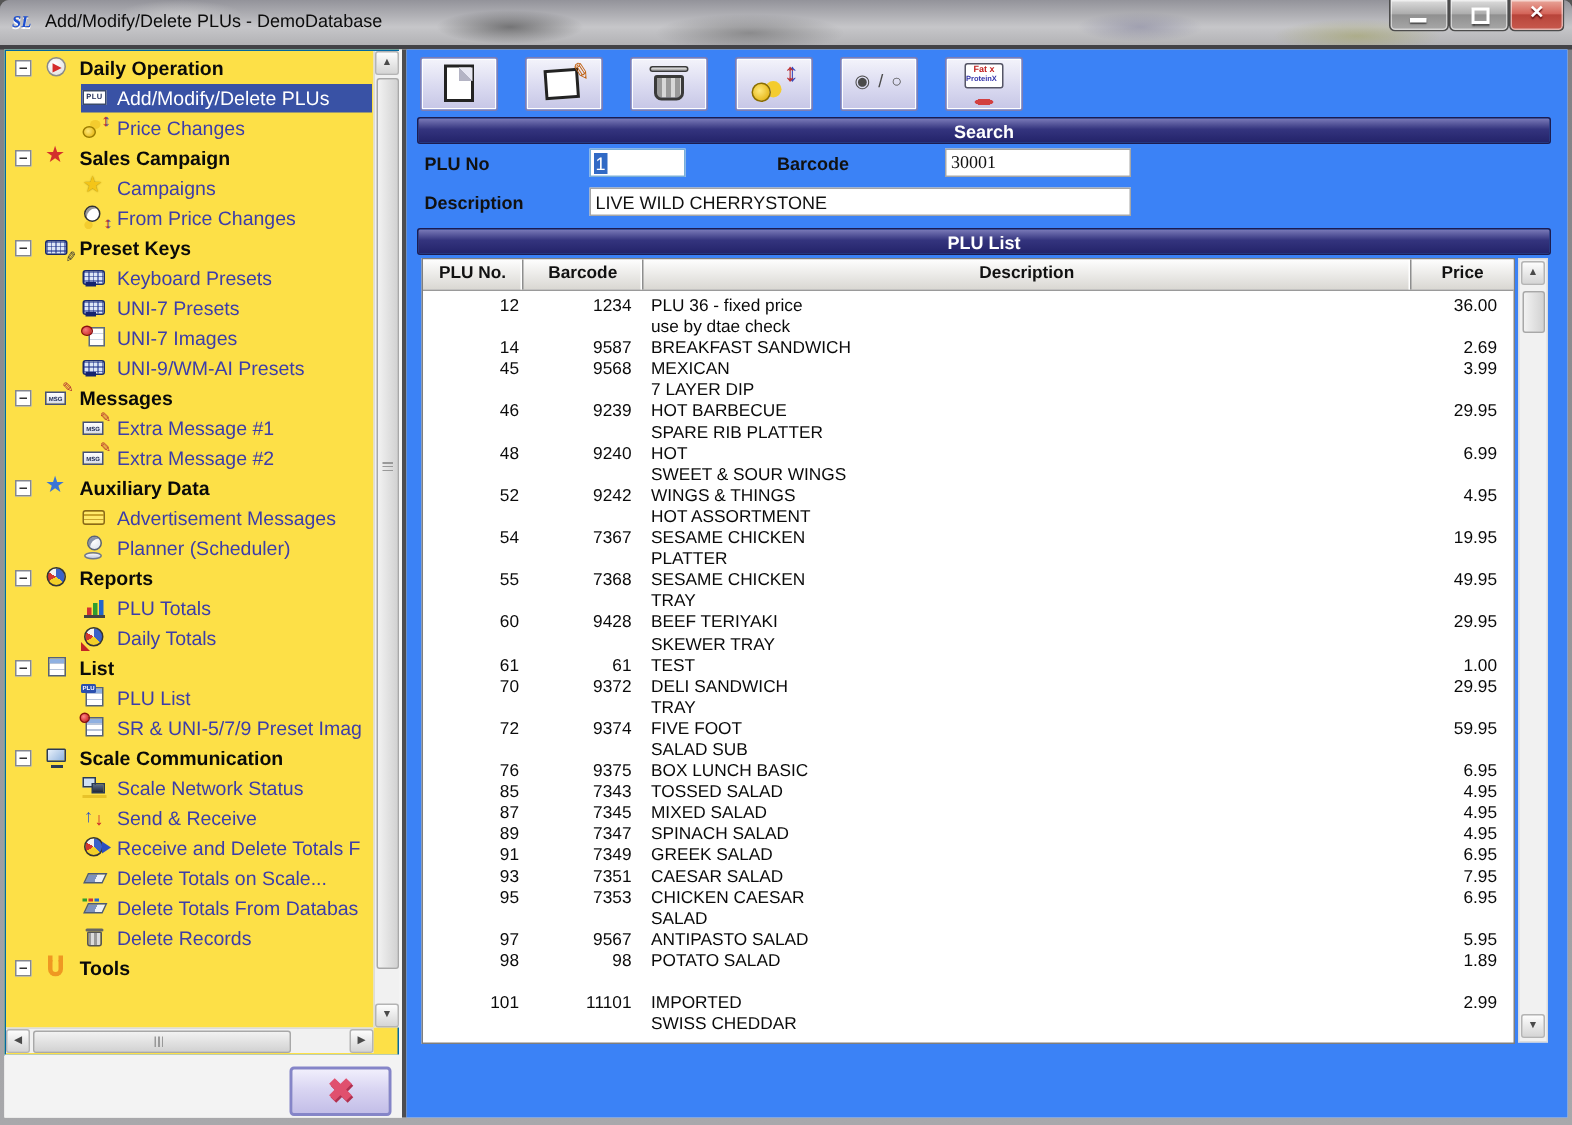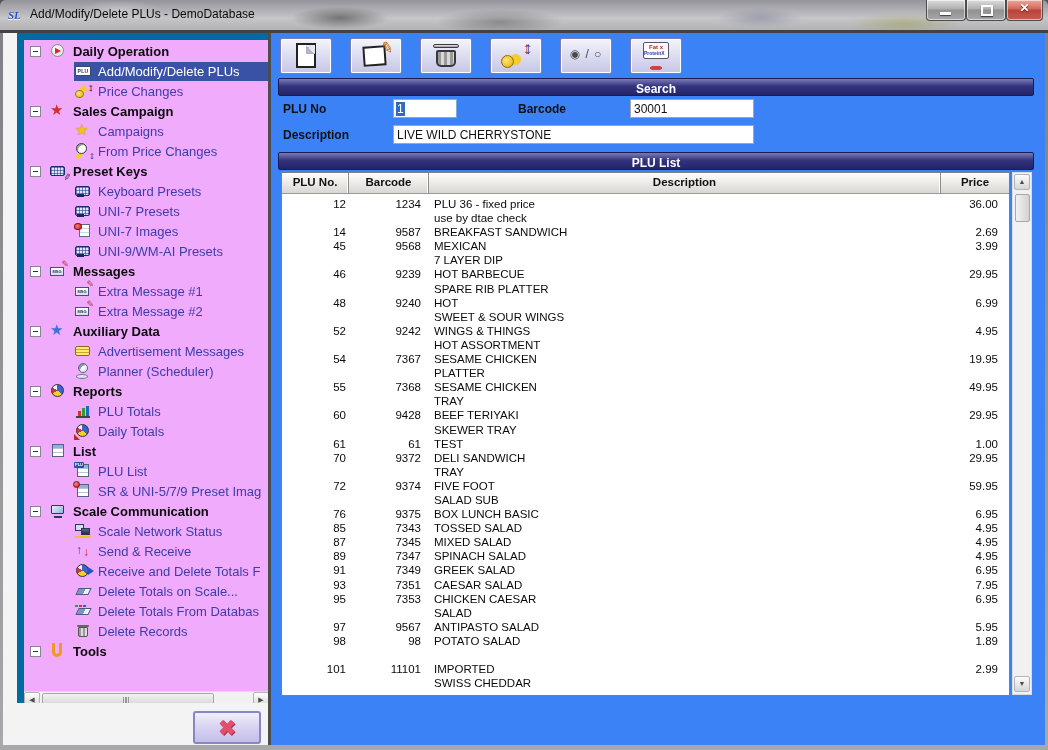--- a/index.html
+++ b/index.html
@@ -25,21 +25,21 @@
   .wb{position:relative;width:38px;height:20px;border:1px solid #4c4c4c;border-top:none;border-radius:0 0 4px 4px;
       background:linear-gradient(#dedede,#aeaeae 45%,#909090 50%,#a8a8a8);box-shadow:inset 0 0 0 1px rgba(255,255,255,.55);cursor:default;}
   .wb.cls{width:35px;background:linear-gradient(#eaa79b,#d4655a 45%,#b8443a 50%,#c85a4e);}
   .wb.min::before{content:"";position:absolute;left:13px;bottom:5px;width:11px;height:3px;background:#fff;box-shadow:0 1px 1px #444;}
   .wb.max::before{content:"";position:absolute;left:14px;top:5px;width:8px;height:7px;border:2px solid #fff;box-shadow:0 1px 1px #444;}
   .wb.cls::before{content:"✕";position:absolute;left:0;right:0;top:1px;text-align:center;color:#fff;font-size:12px;font-weight:bold;text-shadow:0 1px 1px #611;}
   
   .wbody{position:absolute;left:3px;right:3px;top:33px;bottom:5px;background:#f1f0ec;}
   
   .leftpanel{position:absolute;left:0;top:0;width:265px;height:100%;background:#f4f4f4;}
-  .treebox{position:absolute;left:14px;top:0;width:261px;height:669px;border:7px solid #0369a1;background:#f0abfc;}
+  .treebox{position:absolute;left:0;top:0;width:261px;height:669px;border:1px solid #0369a1;background:#fde047;}
   .tree{position:absolute;left:0;top:1px;width:244px;height:650px;overflow:hidden;}
   .trow-tree{display:flex;align-items:center;height:20px;white-space:nowrap;cursor:default;}
   .trow-tree.lvl0{padding-left:6px;}
   .trow-tree.lvl1{padding-left:50px;}
   .exp{flex:none;width:9px;height:9px;margin-right:8px;border:1px solid #848790;background:#fff;position:relative;}
   .exp::before{content:"";position:absolute;left:2px;top:4px;width:5px;height:1px;background:#333;}
   .twrap{display:flex;align-items:center;flex:1;height:19px;min-width:0;padding-left:1px;}
   .tlbl{font-size:13px;color:var(--link);overflow:hidden;}
   .lvl0 .tlbl{color:#0a0a0a;font-weight:bold;}
   .trow-tree.sel .twrap{background:var(--sel);}
@@ -163,21 +163,21 @@
   .secbar span{font-size:12px;font-weight:bold;color:#fff;line-height:16px;}
   .search-bar{top:45px;} .plulist-bar{top:119px;}
   
   .flabel{position:absolute;font-size:12px;font-weight:bold;color:#111;}
   .l-plu{left:12px;top:69px;} .l-bar{left:247px;top:69px;} .l-desc{left:12px;top:95px;}
   .fakeinput{position:absolute;left:122px;top:66px;width:64px;height:19px;background:#fff;border:1px solid #79aed6;
       font-size:12px;line-height:18px;padding-left:2px;box-sizing:border-box;}
   .selval{background:#316ac5;color:#fff;padding:0 1px;}
   .tinput{position:absolute;height:19px;border:1px solid #a6a6a6;font-family:"Liberation Sans",sans-serif;font-size:12px;
       padding:0 0 0 3px;box-sizing:border-box;background:#fff;color:#111;}
-  .barcode-input{left:359px;top:66px;width:124px;}
+  .barcode-input{left:359px;top:66px;width:124px;font-family:Liberation Serif, serif;}
   .desc-input{left:122px;top:92px;width:361px;}
   
   .gridwrap{position:absolute;left:10px;top:139px;width:729px;height:524px;border:1px solid #7e7e7e;background:#fff;box-sizing:border-box;}
   .ghead{display:flex;height:20px;background:linear-gradient(#fefefe,#d9d7d2);border-bottom:1px solid #9a9a9a;}
   .hc{font-size:11.5px;font-weight:bold;color:#111;text-align:center;line-height:19px;border-right:1px solid #8e8e8e;
       box-shadow:inset -1px 0 0 #fff;box-sizing:border-box;}
   .hc0{width:67px;} .hc1{width:80px;} .hc2{width:512px;} .hc3{width:68px;border-right:none;box-shadow:none;}
   .gbody{padding-top:3px;overflow:hidden;height:498px;}
   .trow{display:flex;align-items:flex-start;line-height:14.1px;font-size:11.5px;color:#0a0a0a;}
   .cp{width:64px;text-align:right;flex:none;}

